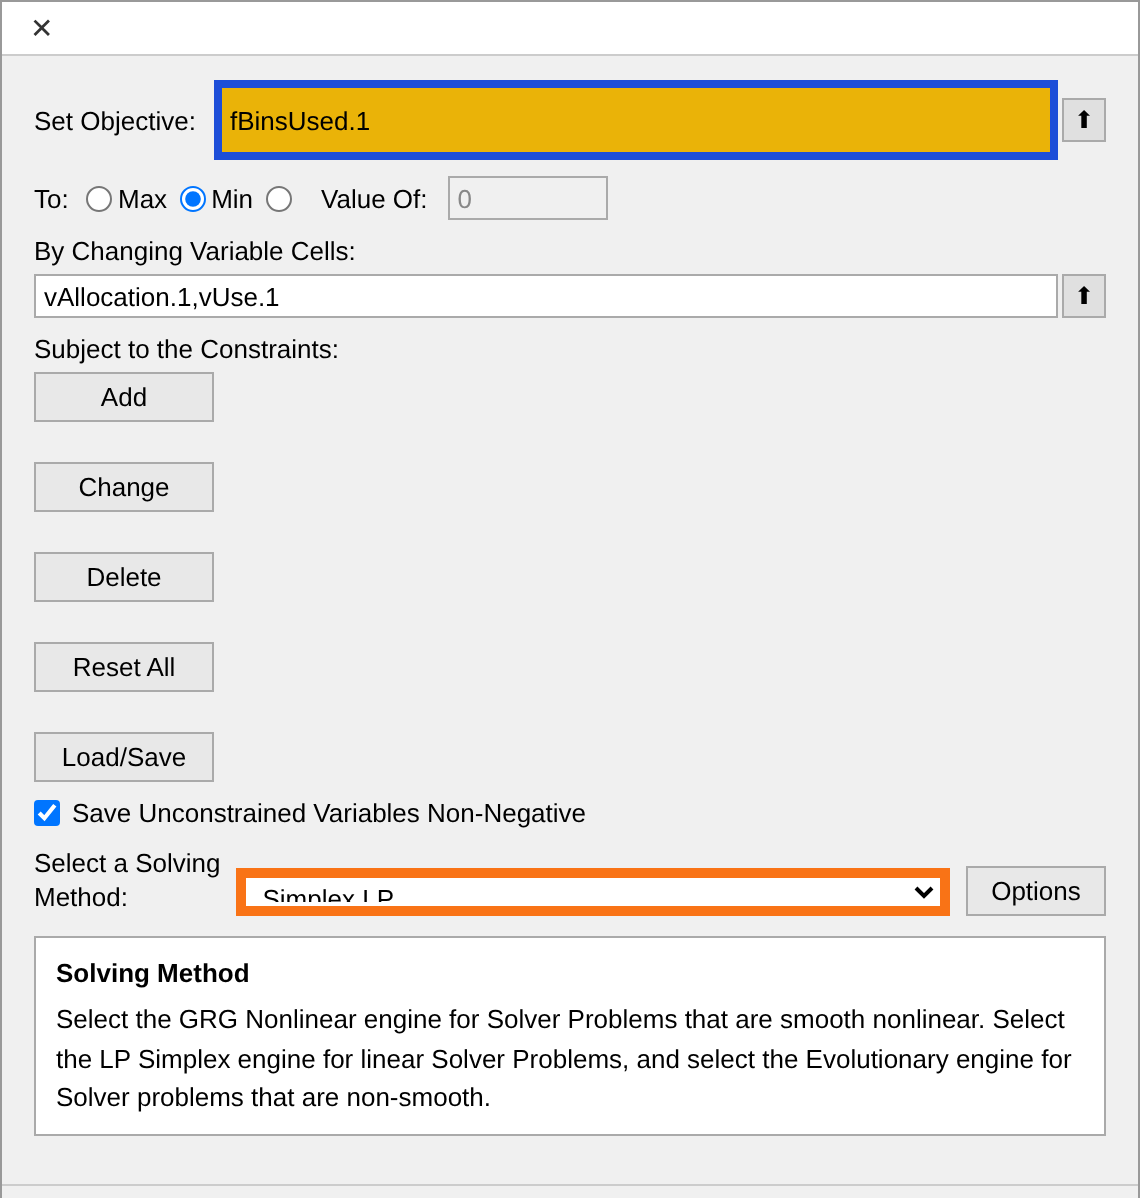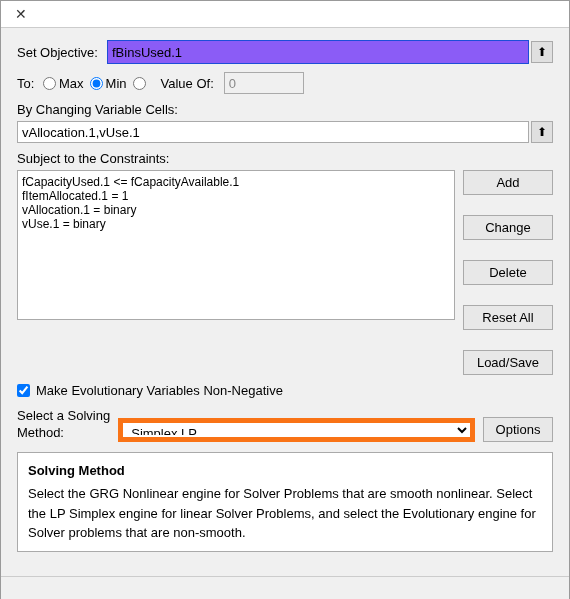--- a/index.html
+++ b/index.html
@@ -53,25 +53,25 @@
       min-width: 90px;
       font-size: 13px;
     }
     .objective-input-wrap {
       flex: 1;
       display: flex;
       align-items: center;
     }
     .text-input {
       flex: 1;
-      border: 1px solid #1d4ed8;
-      background: #8b5cf6;
+      border: 4px solid #1d4ed8;
+      background: #eab308;
       padding: 2px 4px;
       font-size: 13px;
-      height: 24px;
+      height: 40px;
     }
     .icon-btn {
       background: #e0e0e0;
       border: 1px solid #aaa;
       width: 22px;
       height: 22px;
       display: flex;
       align-items: center;
       justify-content: center;
       cursor: pointer;
@@ -287,37 +287,33 @@
 
     <div class="section-label label">By Changing Variable Cells:</div>
     <div class="changing-cells-row">
       <input type="text" class="changing-cells-input" value="vAllocation.1,vUse.1" style="">
       <div class="icon-btn">⬆</div>
     </div>
 
     <div class="constraints-section">
       <div class="constraints-header label">Subject to the Constraints:</div>
       <div class="constraints-body">
-        <textarea class="constraints-textarea" readonly="" style="">fCapacityUsed.1 &lt;= fCapacityAvailable.1
-fItemAllocated.1 = 1
-vAllocation.1 = binary
-vUse.1 = binary</textarea>
         <div class="constraints-buttons">
           <button class="btn"><span>Add</span></button>
           <button class="btn"><span>Change</span></button>
           <button class="btn"><span>Delete</span></button>
           <button class="btn"><span>Reset All</span></button>
           <button class="btn"><span>Load/Save</span></button>
         </div>
       </div>
     </div>
 
     <div class="checkbox-row">
       <input type="checkbox" id="non-neg" checked="" style="">
-      <label for="non-neg">Make Evolutionary Variables Non-Negative</label>
+      <label for="non-neg">Save Unconstrained Variables Non-Negative</label>
     </div>
 
     <div class="solving-method-row">
       <span class="solving-method-label label">Select a Solving<br>Method:</span>
       <select class="solving-method-select">
         <option>Simplex LP</option>
         <option>GRG Nonlinear</option>
         <option>Evolutionary</option>
       </select>
       <button class="options-btn"><span>Options</span></button>

